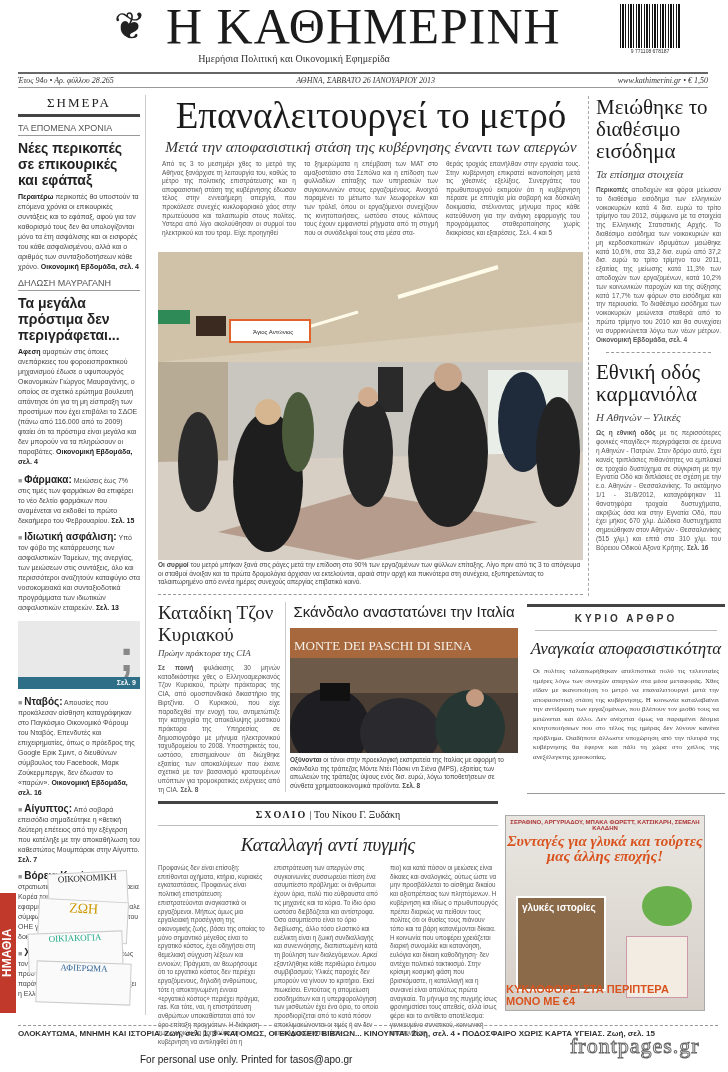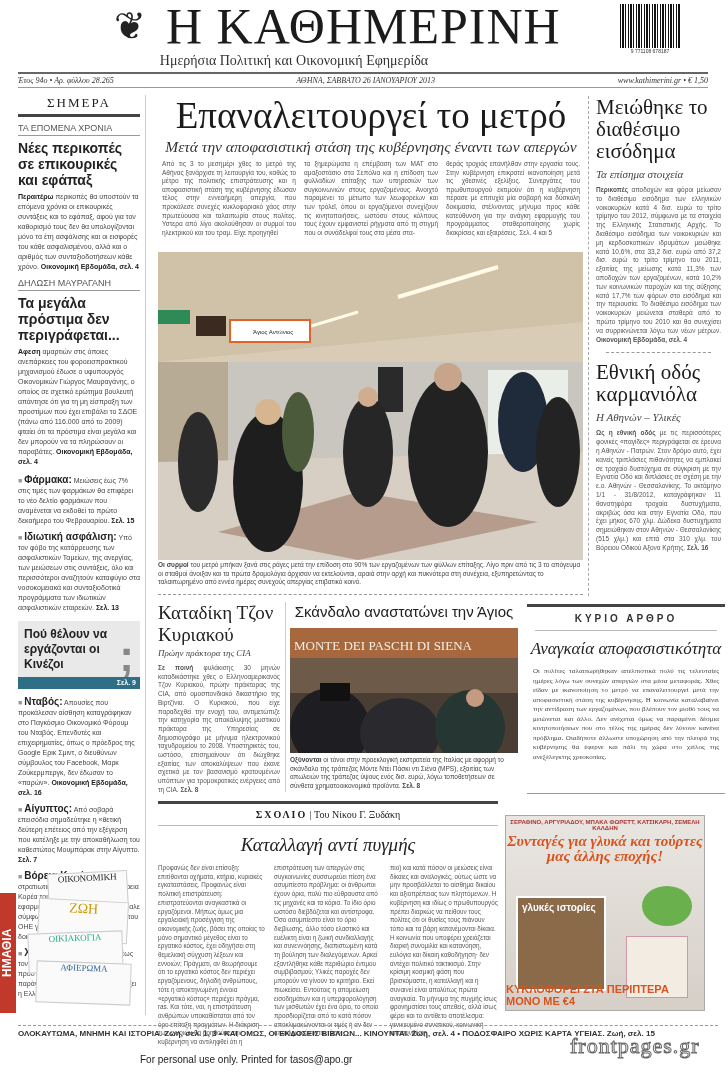--- a/index.html
+++ b/index.html
@@ -4,21 +4,21 @@
 <style>
 *{box-sizing:border-box;margin:0;padding:0}
 body{width:728px;height:1072px;background:#fff;font-family:"Liberation Sans",sans-serif;color:#222;position:relative;overflow:hidden}
 .abs{position:absolute}
 .serif{font-family:"Liberation Serif","DejaVu Serif",serif}
 .mast{left:100px;top:2px;width:500px;height:48px;display:flex;align-items:center}
 .logo-bird{width:60px;height:48px;display:flex;align-items:center;justify-content:center;font-size:38px;color:#222}
 .mast-title{font-family:"Liberation Serif",serif;font-size:50px;letter-spacing:1px;color:#1b1b1b;line-height:48px;margin-left:6px}
 .barcode{left:620px;top:4px;width:60px;height:44px;background:repeating-linear-gradient(90deg,#111 0 1px,#fff 1px 2px,#111 2px 4px,#fff 4px 5px,#111 5px 6px,#fff 6px 8px)}
 .barcode-num{left:620px;top:48px;width:60px;font-size:5px;text-align:center;color:#333}
-.subtitle{left:0;top:53px;width:588px;text-align:center;font-size:14px;color:#333}
+.subtitle{left:0;top:53px;width:588px;text-align:center;font-size:10px;color:#333}
 .dateline{left:18px;top:72px;width:690px;height:16px;border-top:2px solid #666;border-bottom:1px solid #999;font-family:"Liberation Serif",serif;font-style:italic;font-size:8px;display:flex;justify-content:space-between;align-items:center;color:#333}
 .leftcol{left:18px;top:95px;width:122px}
 .sec-label{font-size:9px;color:#555;border-bottom:1px solid #999;padding-bottom:2px;margin-top:6px;text-transform:uppercase}
 .hd-sans{font-size:14px;font-weight:bold;line-height:16px;margin:4px 0}
 .body-s{font-size:7px;line-height:10px;color:#444}
 .body-s b{color:#222}
 .bullet{color:#999;margin-right:2px}
 .bul-hd{font-weight:bold;font-size:10px;color:#222}
 .today{text-align:center;font-family:"Liberation Serif",serif;letter-spacing:2px;font-size:13px;border-bottom:3px solid #444;padding-bottom:3px}
 .chinese-box{background:#e9e9e9;margin-top:8px;height:68px;position:relative}
@@ -86,21 +86,20 @@
   <div class="today">ΣΗΜΕΡΑ</div>
   <div class="sec-label">ΤΑ ΕΠΟΜΕΝΑ ΧΡΟΝΙΑ</div>
   <div class="hd-sans">Νέες περικοπές σε επικουρικές και εφάπαξ</div>
   <div class="body-s"><b>Περαιτέρω</b><span> περικοπές θα υποστούν τα επόμενα χρόνια οι επικουρικές συντάξεις και το εφάπαξ, αφού για τον καθορισμό τους δεν θα υπολογίζονται μόνο τα έτη ασφάλισης και οι εισφορές του κάθε ασφαλισμένου, αλλά και ο αριθμός των συνταξιοδοτήσεων κάθε χρόνο. </span><b>Οικονομική Εβδομάδα, σελ. 4</b></div>
   <div class="sec-label">ΔΗΛΩΣΗ ΜΑΥΡΑΓΑΝΗ</div>
   <div class="hd-sans">Τα μεγάλα πρόστιμα δεν περιγράφεται...</div>
   <div class="body-s"><b>Αφεση</b><span> αμαρτιών στις όποιες ανεπάρκειες του φοροεισπρακτικού μηχανισμού έδωσε ο υφυπουργός Οικονομικών Γιώργος Μαυραγάνης, ο οποίος σε σχετικό ερώτημα βουλευτή απάντησε ότι για τη μη είσπραξη των προστίμων που έχει επιβάλει το ΣΔΟΕ (πάνω από 116.000 από το 2009) φταίει ότι τα πρόστιμα είναι μεγάλα και δεν μπορούν να τα πληρώσουν οι παραβάτες. </span><b>Οικονομική Εβδομάδα, σελ. 4</b></div>
   <div class="body-s" style="margin-top:8px"><span class="bullet">■</span><span class="bul-hd">Φάρμακα:</span><span> Μειώσεις έως 7% στις τιμές των φαρμάκων θα επιφέρει το νέο δελτίο φαρμάκων που αναμένεται να εκδοθεί το πρώτο δεκαήμερο του Φεβρουαρίου. </span><b>Σελ. 15</b></div>
   <div class="body-s" style="margin-top:6px"><span class="bullet">■</span><span class="bul-hd">Ιδιωτική ασφάλιση:</span><span> Υπό τον φόβο της κατάρρευσης των ασφαλιστικών Ταμείων, της ανεργίας, των μειώσεων στις συντάξεις, όλο και περισσότεροι αναζητούν καταφύγιο στα νοσοκομειακά και συνταξιοδοτικά προγράμματα των ιδιωτικών ασφαλιστικών εταιρειών. </span><b>Σελ. 13</b></div>
   <div class="chinese-box">
-    <div class="t">Πού θέλουν να εργάζονται οι Κινέζοι</div>
     <div class="semicolon">;</div>
     <div class="ref">Σελ. 9</div>
   </div>
   <div class="body-s" style="margin-top:8px"><span class="bullet">■</span><span class="bul-hd">Νταβός:</span><span> Απουσίες που προκάλεσαν αίσθηση καταγράφηκαν στο Παγκόσμιο Οικονομικό Φόρουμ του Νταβός. Επενδυτές και επιχειρηματίες, όπως ο πρόεδρος της Google Ερικ Σμιντ, ο διευθύνων σύμβουλος του Facebook, Μαρκ Ζούκερμπεργκ, δεν έδωσαν το «παρών». </span><b>Οικονομική Εβδομάδα, σελ. 16</b></div>
   <div class="body-s" style="margin-top:6px"><span class="bullet">■</span><span class="bul-hd">Αίγυπτος:</span><span> Από σοβαρά επεισόδια σημαδεύτηκε η «θετική δεύτερη επέτειος από την εξέγερση που κατέληξε με την αποκαθήλωση του καθεστώτος Μουμπάρακ στην Αίγυπτο. </span><b>Σελ. 7</b></div>
   <div class="body-s" style="margin-top:6px"><span class="bullet">■</span><span class="bul-hd">Βόρεια Κορέα :</span><span> Με στρατιωτικά αντίποινα απειλεί η Βόρεια Κορέα τους νότιους γείτονές της αν εφαρμόσουν τις κυρώσεις που επέβαλε σύμφωνα το Συμβούλιο Ασφαλείας του ΟΗΕ για την πρόσφατη πυραυλική δοκιμή της Πιονγιάνγκ. </span><b>Σελ. 7</b></div>
   <div class="body-s" style="margin-top:6px"><span class="bullet">■</span><span class="bul-hd">Χωματερές:</span><span> Τον επιβολή έως τον Μάρτιο μεγάλων ημερησίων προστίμων για τη λειτουργία παράνομων χωματερών αντιμετωπίζει η Ελλάδα. </span><b>Σελ. 14</b></div>
 </div>
 <div class="abs vline" style="left:145px;top:95px;height:920px"></div>
 
@@ -159,21 +158,21 @@
   <div class="rhd">Εθνική οδός καρμανιόλα</div>
   <div class="rsub">Η Αθηνών – Υλικές</div>
   <div class="rbody"><b>Ως η εθνική οδός</b><span> με τις περισσότερες φονικές «παγίδες» περιγράφεται σε έρευνα η Αθηνών - Πατρών. Στον δρόμο αυτό, έχει κανείς τριπλάσιες πιθανότητες να εμπλακεί σε τροχαίο δυστύχημα σε σύγκριση με την Εγνατία Οδό και διπλάσιες σε σχέση με την ε.ο. Αθηνών - Θεσσαλονίκης. Το οκτάμηνο 1/1 - 31/8/2012, καταγράφηκαν 11 θανατηφόρα τροχαία δυστυχήματα, ακριβώς όσα και στην Εγνατία Οδό, που έχει μήκος 670 χλμ. Δώδεκα δυστυχήματα σημειώθηκαν στον Αθηνών - Θεσσαλονίκης (515 χλμ.) και επτά στα 310 χλμ. του Βόρειου Οδικού Αξονα Κρήτης. </span><b>Σελ. 16</b></div>
 </div>
 
 <div class="abs kyr-hd">Καταδίκη Τζον Κυριακού</div>
 <div class="abs kyr-sub">Πρώην πράκτορα της CIA</div>
 <div class="abs kyr-body"><b>Σε ποινή</b><span> φυλάκισης 30 μηνών καταδικάστηκε χθες ο Ελληνοαμερικανός Τζον Κυριακού, πρώην πράκτορας της CIA, από ομοσπονδιακό δικαστήριο της Βιρτζίνια. Ο Κυριακού, που είχε παραδεχθεί την ενοχή του, αντιμετώπιζε την κατηγορία της αποκάλυψης μυστικού πράκτορα της Υπηρεσίας σε δημοσιογράφο με μήνυμα ηλεκτρονικού ταχυδρομείου το 2008. Υποστηρικτές του, ωστόσο, επισημαίνουν ότι διώχθηκε εξαιτίας των αποκαλύψεων που έκανε σχετικά με τον βασανισμό κρατουμένων υπόπτων για τρομοκρατικές ενέργειες από τη CIA. </span><b>Σελ. 8</b></div>
 <div class="abs vline" style="left:285px;top:602px;height:190px"></div>
 
-<div class="abs italy-hd">Σκάνδαλο αναστατώνει την Άγιος</div>
+<div class="abs italy-hd">Σκάνδαλο αναστατώνει την Ιταλία</div>
 <div class="abs italy-photo">
   <svg width="228" height="125" viewBox="0 0 228 125">
     <rect width="228" height="125" fill="#4a3e34"></rect>
     <rect width="228" height="30" fill="#a8683e"></rect>
     <text x="4" y="22" font-size="13" font-family="Liberation Serif, serif" fill="#f4efe6">MONTE DEI PASCHI DI SIENA</text>
     <rect y="30" width="228" height="35" fill="#6d5a48"></rect>
     <ellipse cx="40" cy="100" rx="40" ry="40" fill="#1e1e22"></ellipse>
     <ellipse cx="110" cy="105" rx="40" ry="35" fill="#2a2a2e"></ellipse>
     <ellipse cx="180" cy="100" rx="35" ry="38" fill="#263632"></ellipse>
     <circle cx="185" cy="70" r="9" fill="#c49a80"></circle>

